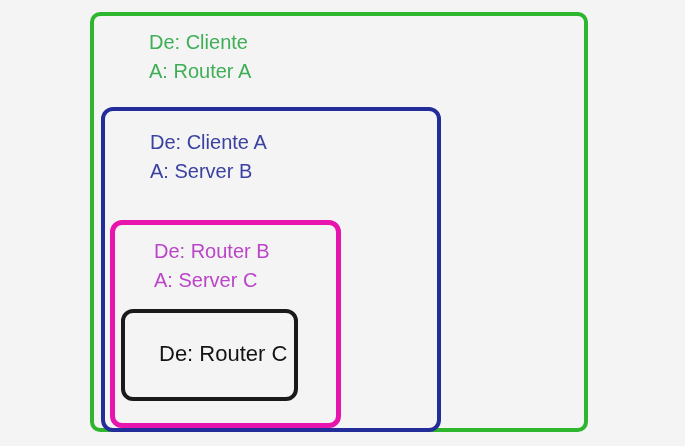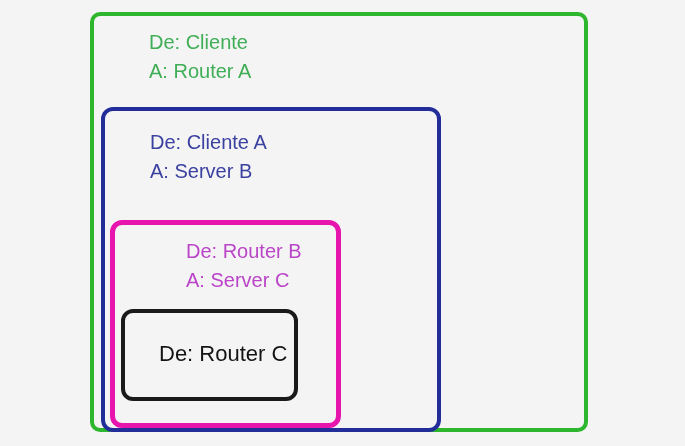--- a/index.html
+++ b/index.html
@@ -48,21 +48,21 @@
     border-radius: 12px;
   }
   .label {
     position: absolute;
     font-size: 20px;
     line-height: 29px;
     white-space: nowrap;
   }
   .label-0 { left: 55px; top: 12px; }
   .label-1 { left: 45px; top: 17px; }
-  .label-2 { left: 39px; top: 12px; margin-left: 32px; }
+  .label-2 { left: 39px; top: 12px; }
   .label-3 { left: 34px; top: 26px; font-size: 22px; line-height: 30px; }
 </style>
 </head>
 <body style="background: rgb(244, 244, 244);">
 
 <div class="canvas">
 
   <div class="box box-0" style="border-color: rgb(46, 183, 46);">
     <div class="label label-0" style="color: rgb(63, 174, 87);">
       <div>De: Cliente</div>

